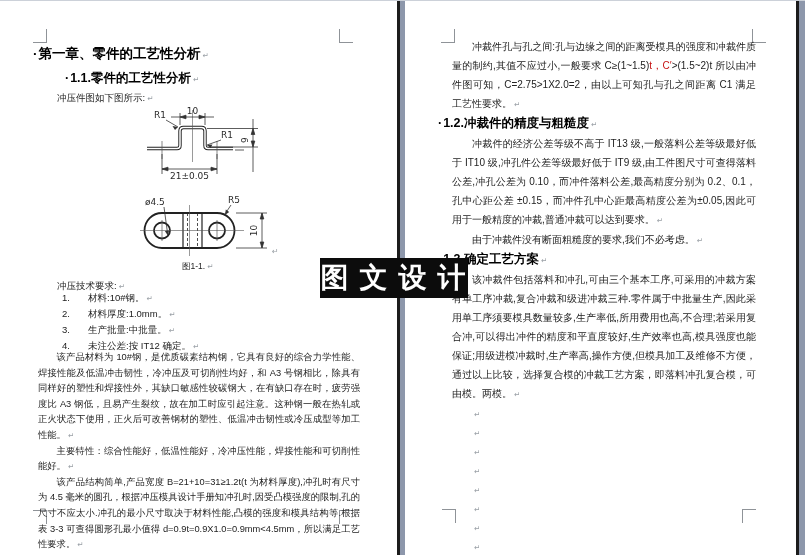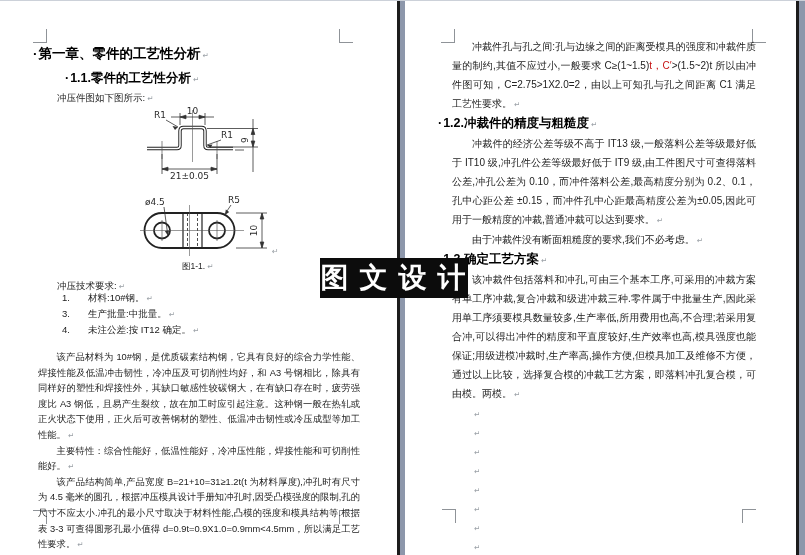--- a/index.html
+++ b/index.html
@@ -139,20 +139,21 @@
       </g>
     </svg>
 
     <div id="figure-caption" style="left:182px;top:260px;"><span>图1-1.</span><span class="pmark">↵</span></div>
     <div id="stray-pmark" style="left:272px;top:246px;"><span>↵</span></div>
 
     <div class="smalltext" style="left:57px;top:271px;margin-top:8px;"><span>冲压技术要求:</span><span class="pmark">↵</span></div>
 
     <div class="list" style="left:62px;top:287px;">
       <div class="row"><span class="num">1.</span><span>材料:10#钢。</span><span class="pmark">↵</span></div>
+      <div class="row"><span class="num">2.</span><span>材料厚度:1.0mm。</span><span class="pmark">↵</span></div>
       <div class="row"><span class="num">3.</span><span>生产批量:中批量。</span><span class="pmark">↵</span></div>
       <div class="row"><span class="num">4.</span><span>未注公差:按 IT12 确定。</span><span class="pmark">↵</span></div>
     </div>
 
     <div class="paras" style="left:38px;top:349px;width:322px;">
       <p><span>该产品材料为 10#钢，是优质碳素结构钢，它具有良好的综合力学性能、焊接性能及低温冲击韧性，冷冲压及可切削性均好，和 A3 号钢相比，除具有同样好的塑性和焊接性外，其缺口敏感性较碳钢大，在有缺口存在时，疲劳强度比 A3 钢低，且易产生裂纹，故在加工时应引起注意。这种钢一般在热轧或正火状态下使用，正火后可改善钢材的塑性、低温冲击韧性或冷压成型等加工性能。</span><span class="pmark">↵</span></p>
       <p><span>主要特性：综合性能好，低温性能好，冷冲压性能，焊接性能和可切削性能好。</span><span class="pmark">↵</span></p>
       <p><span>该产品结构简单,产品宽度 B=21+10=31≥1.2t(t 为材料厚度),冲孔时有尺寸为 4.5 毫米的圆孔，根据冲压模具设计手册知冲孔时,因受凸模强度的限制,孔的尺寸不应太小.冲孔的最小尺寸取决于材料性能,凸模的强度和模具结构等.根据表 3-3 可查得圆形孔最小值得 d=0.9t=0.9X1.0=0.9mm&lt;4.5mm，所以满足工艺性要求。</span><span class="pmark">↵</span></p>
     </div>
   </div>

